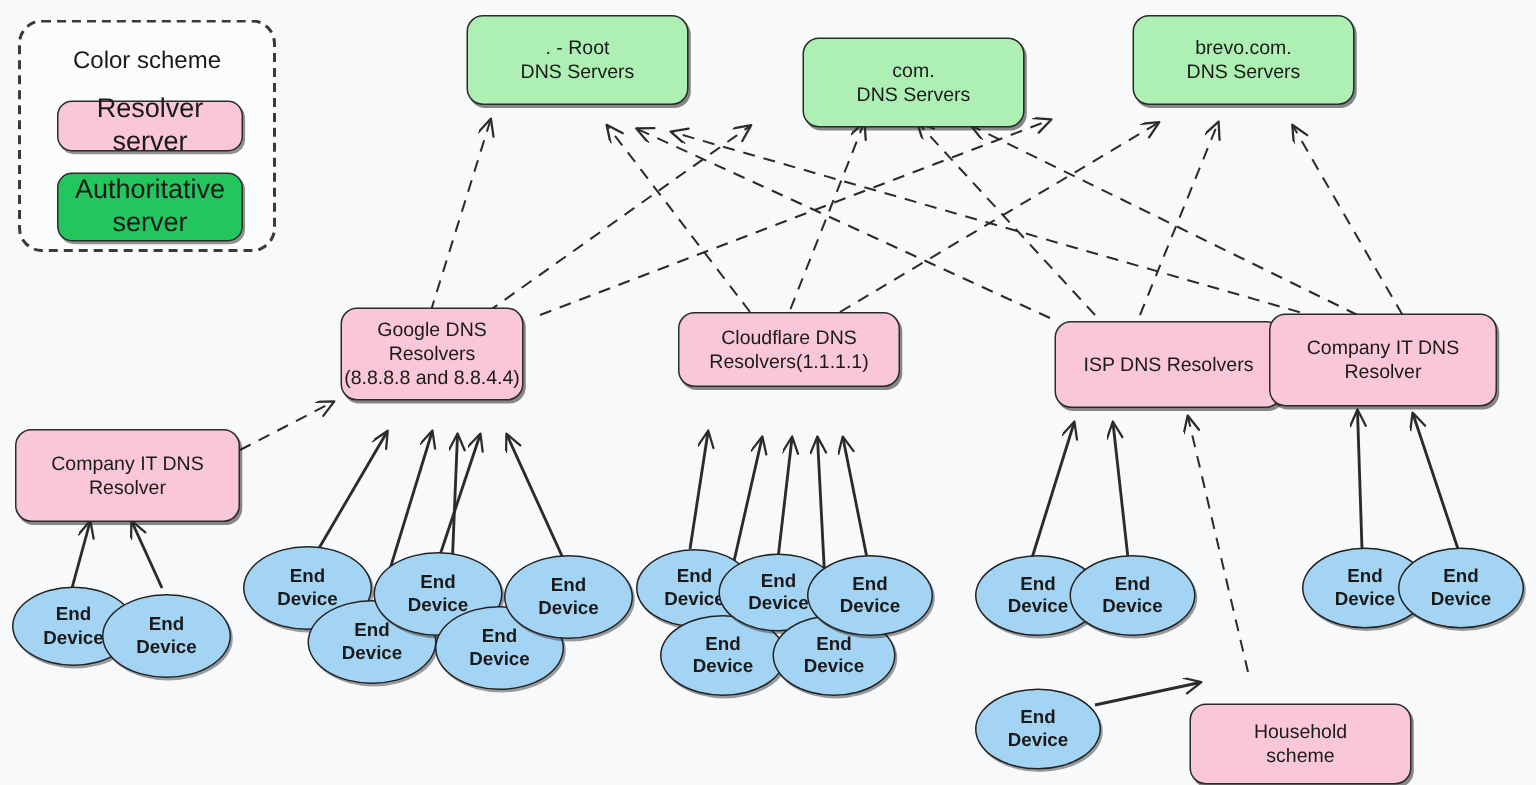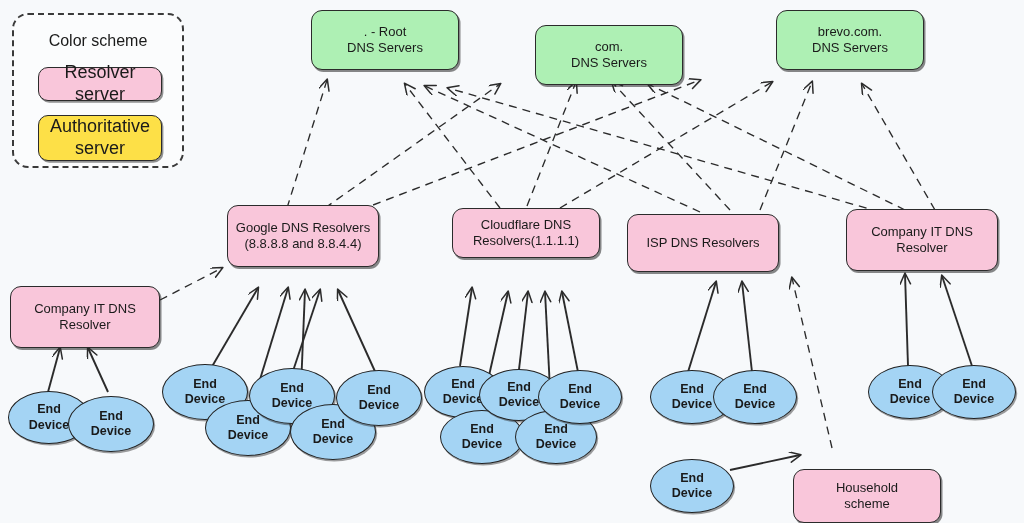--- a/index.html
+++ b/index.html
@@ -101,21 +101,21 @@
     color: #1a1a1a;
   }
   .chip-resolver {
     top: 52px;
     height: 34px;
     background: #f9c6da;
   }
   .chip-auth {
     top: 100px;
     height: 46px;
-    background: #fde047;
+    background: #22c55e;
   }
   .lbl { display: block; }
 </style>
 </head>
 <body>
 
 <div id="canvas">
 
   <svg id="edges" viewBox="0 0 1024 523">
     <defs>
@@ -190,49 +190,49 @@
     </div>
   </div>
 
   <div class="node box auth" style="left:535px; top:25px; width:148px; height:60px;">
     <div>
       <span class="lbl">com.</span>
       <span class="lbl">DNS Servers</span>
     </div>
   </div>
 
-  <div class="node box auth" style="left:755px; top:10px; width:148px; height:60px;margin-left:21px;">
+  <div class="node box auth" style="left:755px; top:10px; width:148px; height:60px;">
     <div>
       <span class="lbl">brevo.com.</span>
       <span class="lbl">DNS Servers</span>
     </div>
   </div>
 
   <div class="node box resolver" style="left:10px; top:286px; width:150px; height:62px;">
     <div>
       <span class="lbl">Company IT DNS</span>
       <span class="lbl">Resolver</span>
     </div>
   </div>
 
-  <div class="node box resolver" style="left:227px; top:205px; width:152px; height:62px;">
+  <div class="node box resolver" style="left:227px; top:205px; width:122px; height:62px;">
     <div>
       <span class="lbl">Google DNS Resolvers</span>
       <span class="lbl">(8.8.8.8 and 8.8.4.4)</span>
     </div>
   </div>
 
   <div class="node box resolver" style="left:452px; top:208px; width:148px; height:50px;">
     <div>
       <span class="lbl">Cloudflare DNS</span>
       <span class="lbl">Resolvers(1.1.1.1)</span>
     </div>
   </div>
 
-  <div class="node box resolver" style="left:627px; top:214px; width:152px; height:58px;">
+  <div class="node box resolver" style="left:703px; top:214px; width:152px; height:58px;">
     <div>
       <span class="lbl">ISP DNS Resolvers</span>
     </div>
   </div>
 
   <div class="node box resolver" style="left:846px; top:209px; width:152px; height:62px;">
     <div>
       <span class="lbl">Company IT DNS</span>
       <span class="lbl">Resolver</span>
     </div>

